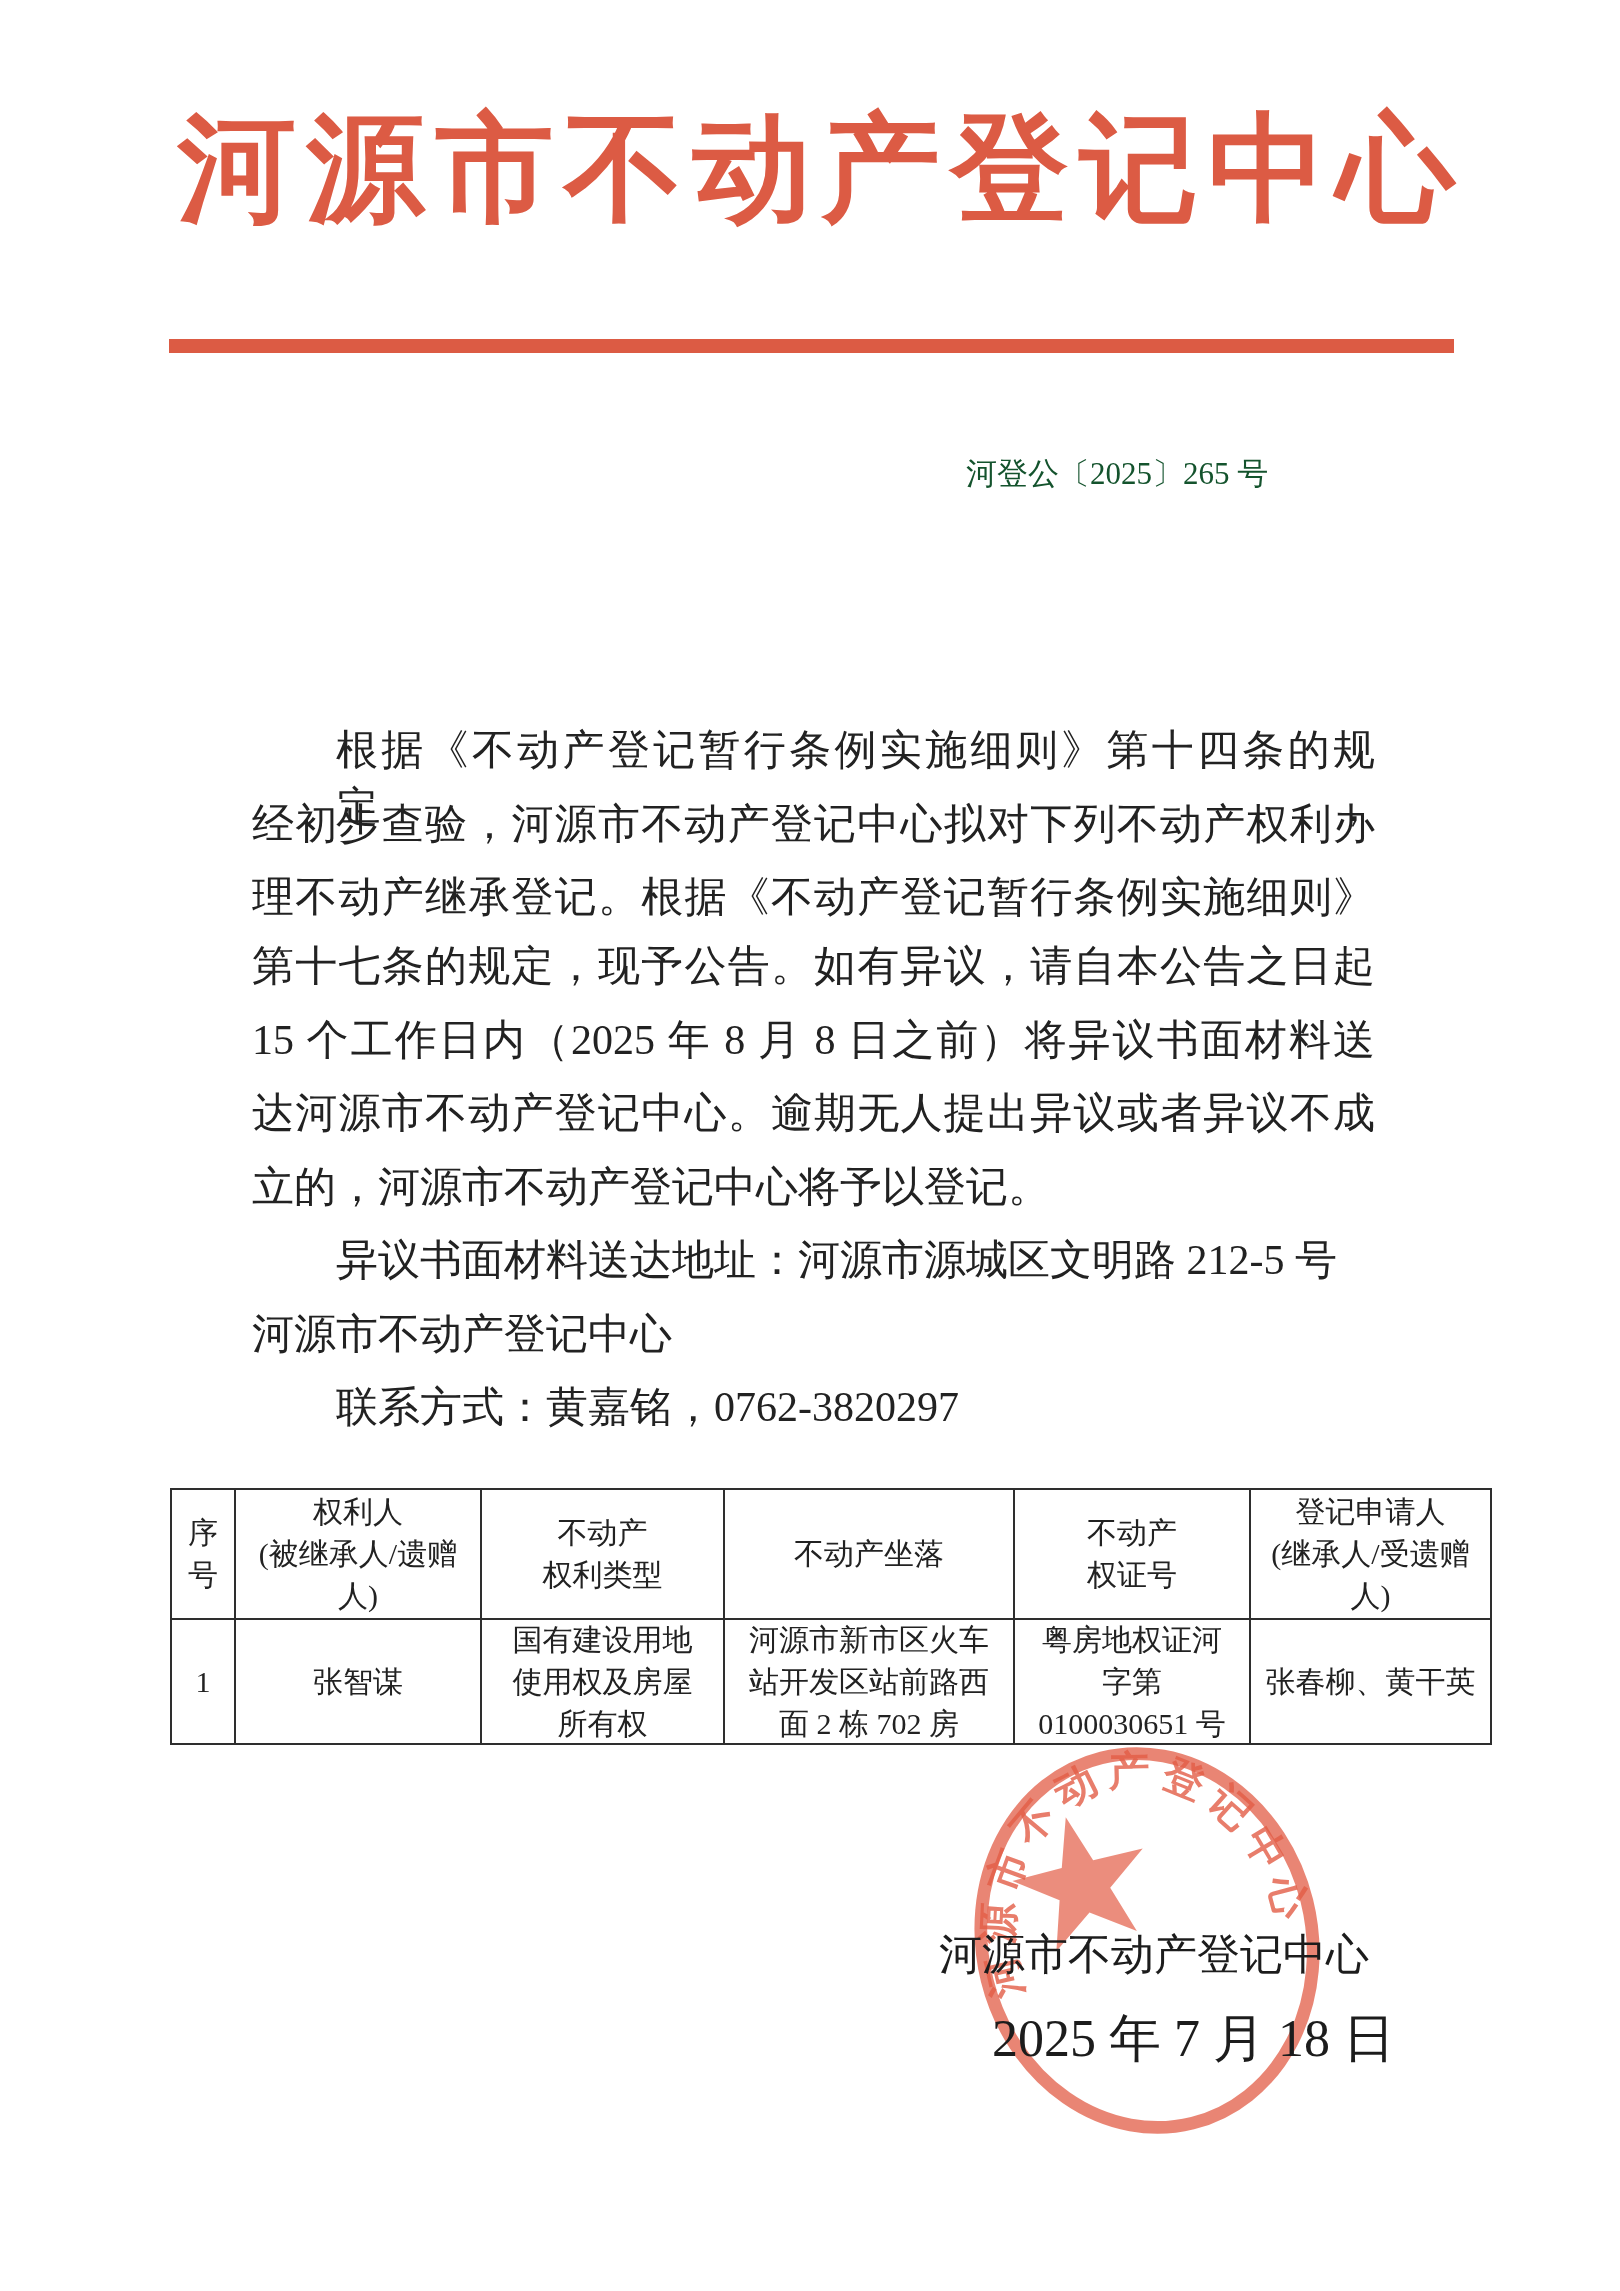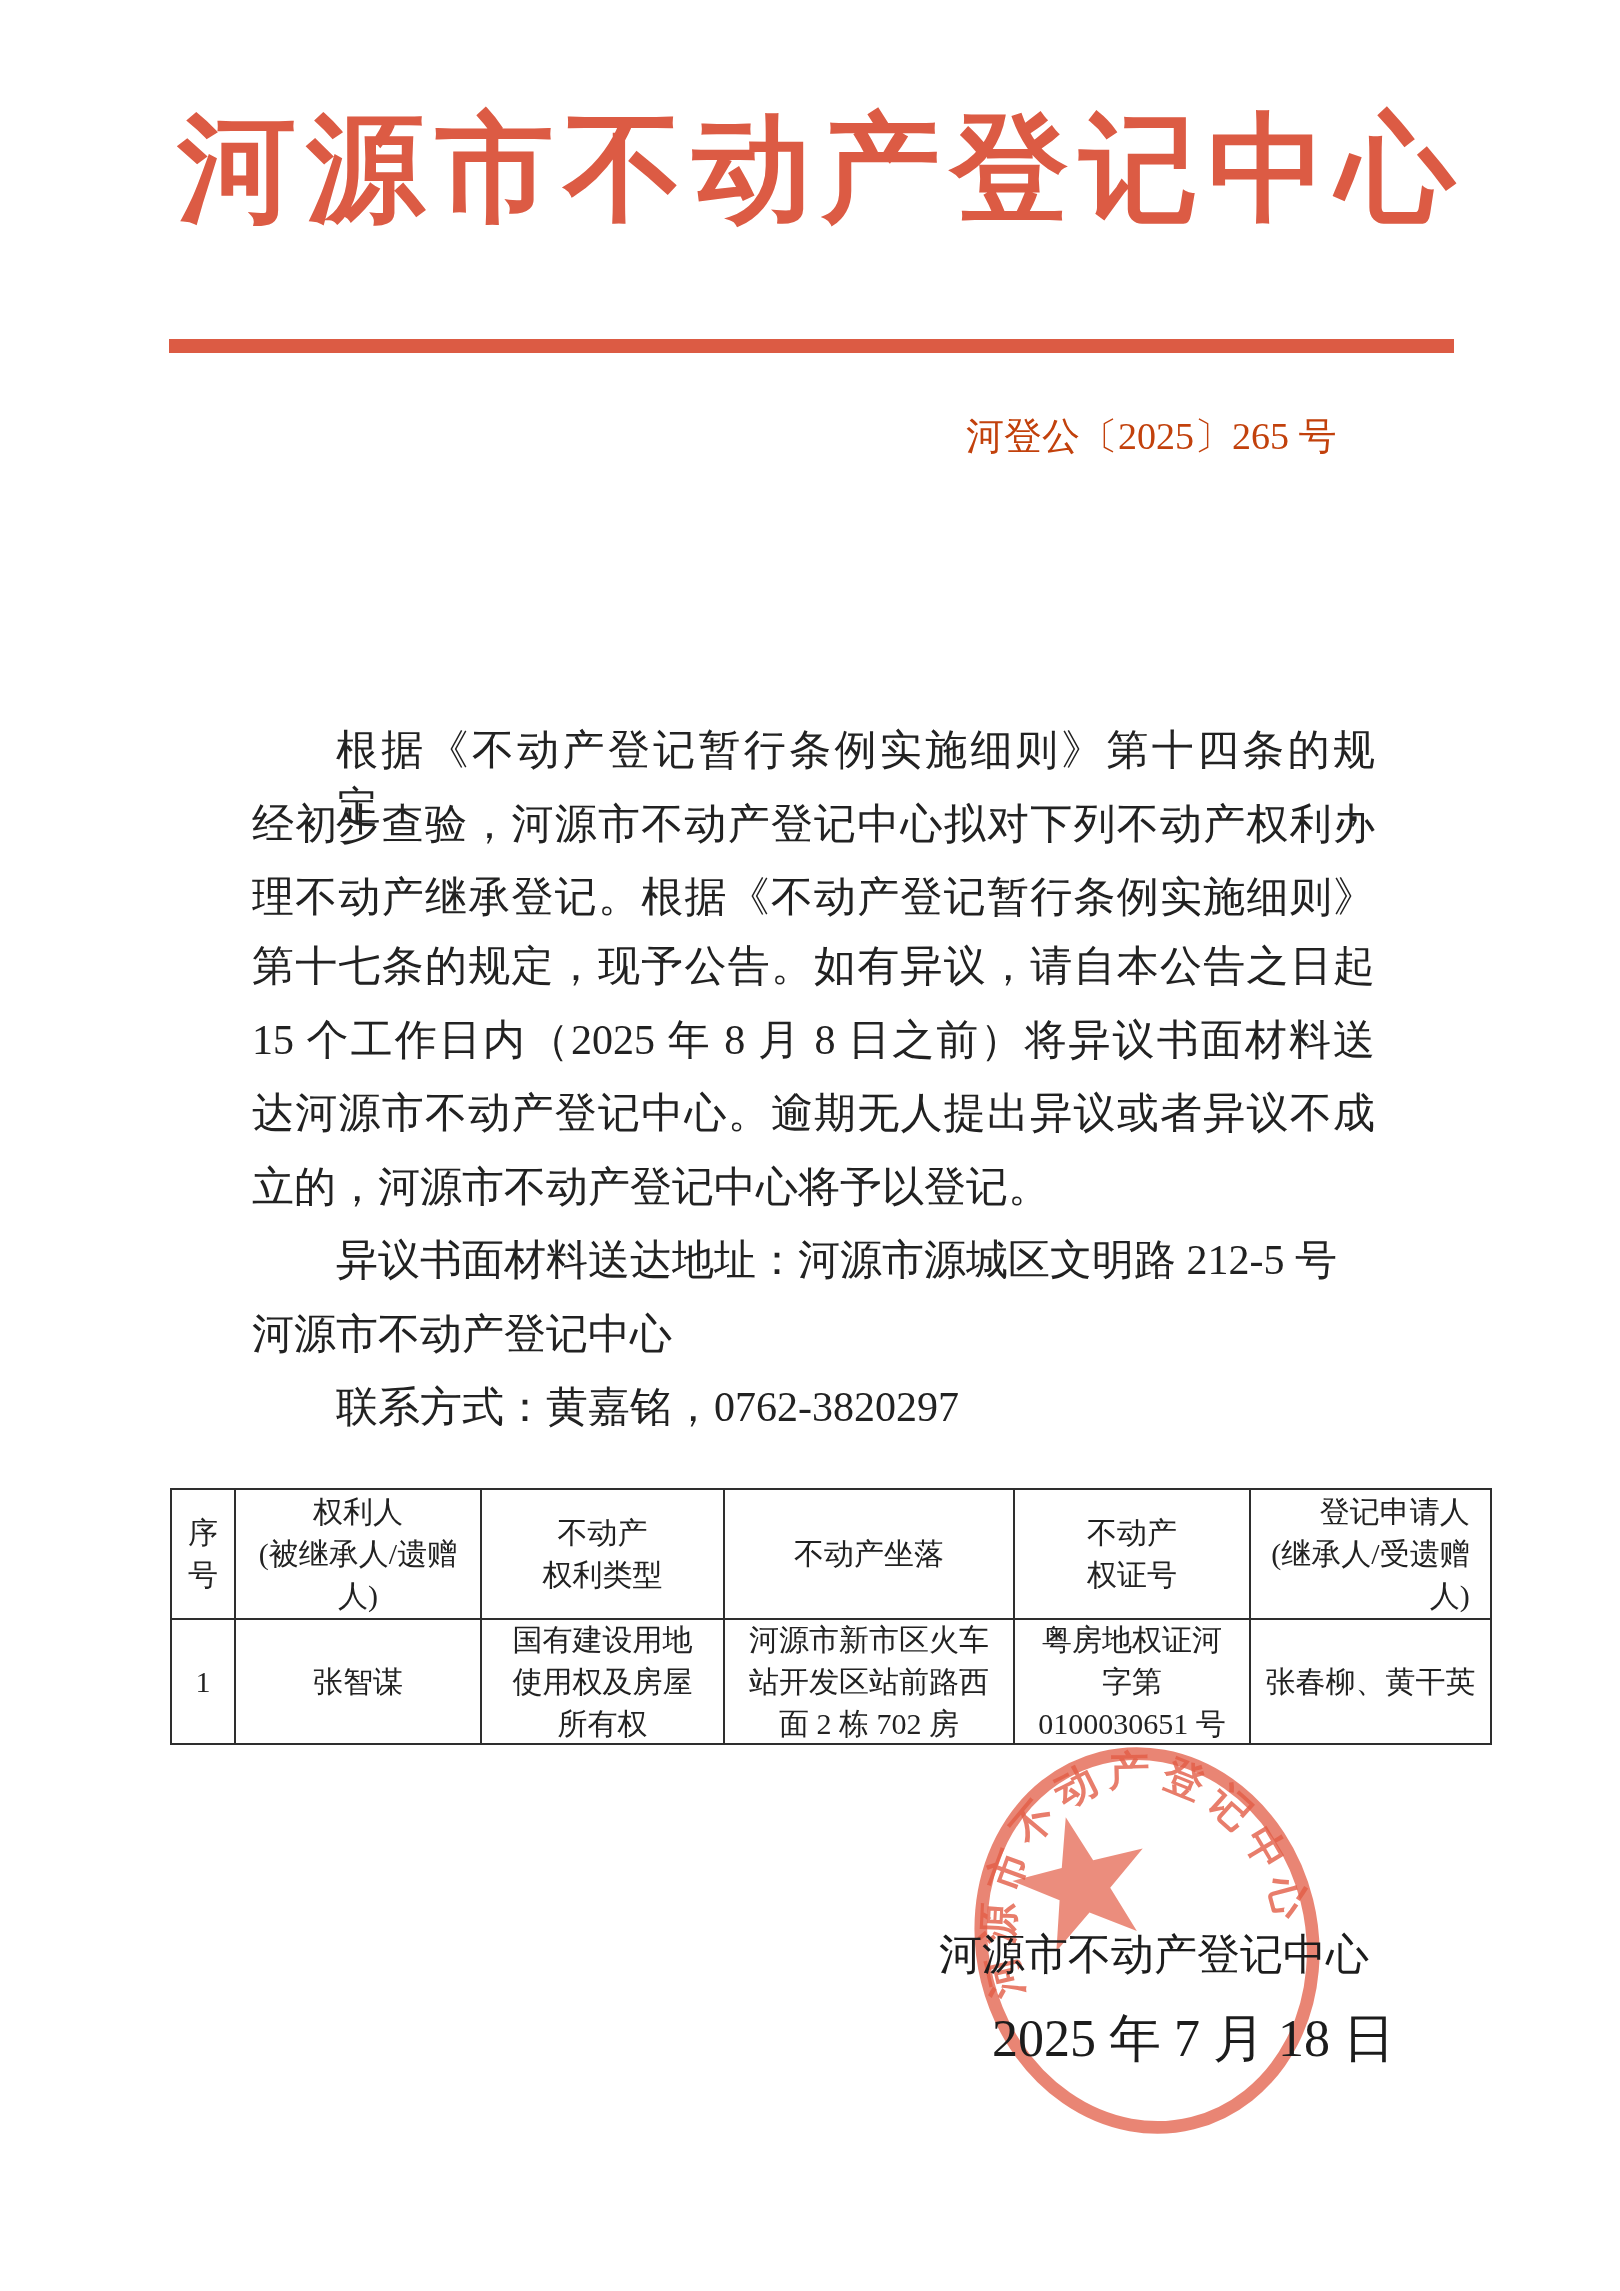--- a/index.html
+++ b/index.html
@@ -28,24 +28,24 @@
   .red-rule {
     position: absolute;
     left: 169px; top: 339px;
     width: 1285px; height: 13.7px;
     background: #dc5b44;
   }
 
   
   .doc-number {
     position: absolute;
-    left: 966px; top: 407px;
-    font-size: 38px; line-height: 59px;
+    left: 966px; top: 444px;
+    font-size: 31px; line-height: 59px;
     white-space: nowrap;
-    color: #c2410c;
+    color: #14532d;
   }
 
   
   .notice-title {
     position: absolute;
     left: 0; top: 561px; width: 1620px;
     text-align: center;
     font-size: 58px; line-height: 78px;
     font-weight: bold;
     color: #1a1a1a;
@@ -84,21 +84,21 @@
     align-items: center;
     justify-content: center;
     text-align: center;
     font-size: 30px;
     line-height: 42px;
     white-space: pre-line;
     color: #222;
     padding: 2px 3.9px;
     box-sizing: border-box;
   }
-  .cell.last-col { border-right: none; text-align: right; }
+  .cell.last-col { border-right: none; }
   .cell.last-row { border-bottom: none; }
 
   
   .seal-svg { position: absolute; left: 941px; top: 1715px; }
   .seal-text {
     font-size: 42px;
     font-weight: bold;
     letter-spacing: 9px;
     fill: rgba(226, 92, 70, 0.8);
     font-family: "Liberation Serif", "DejaVu Serif", serif;

